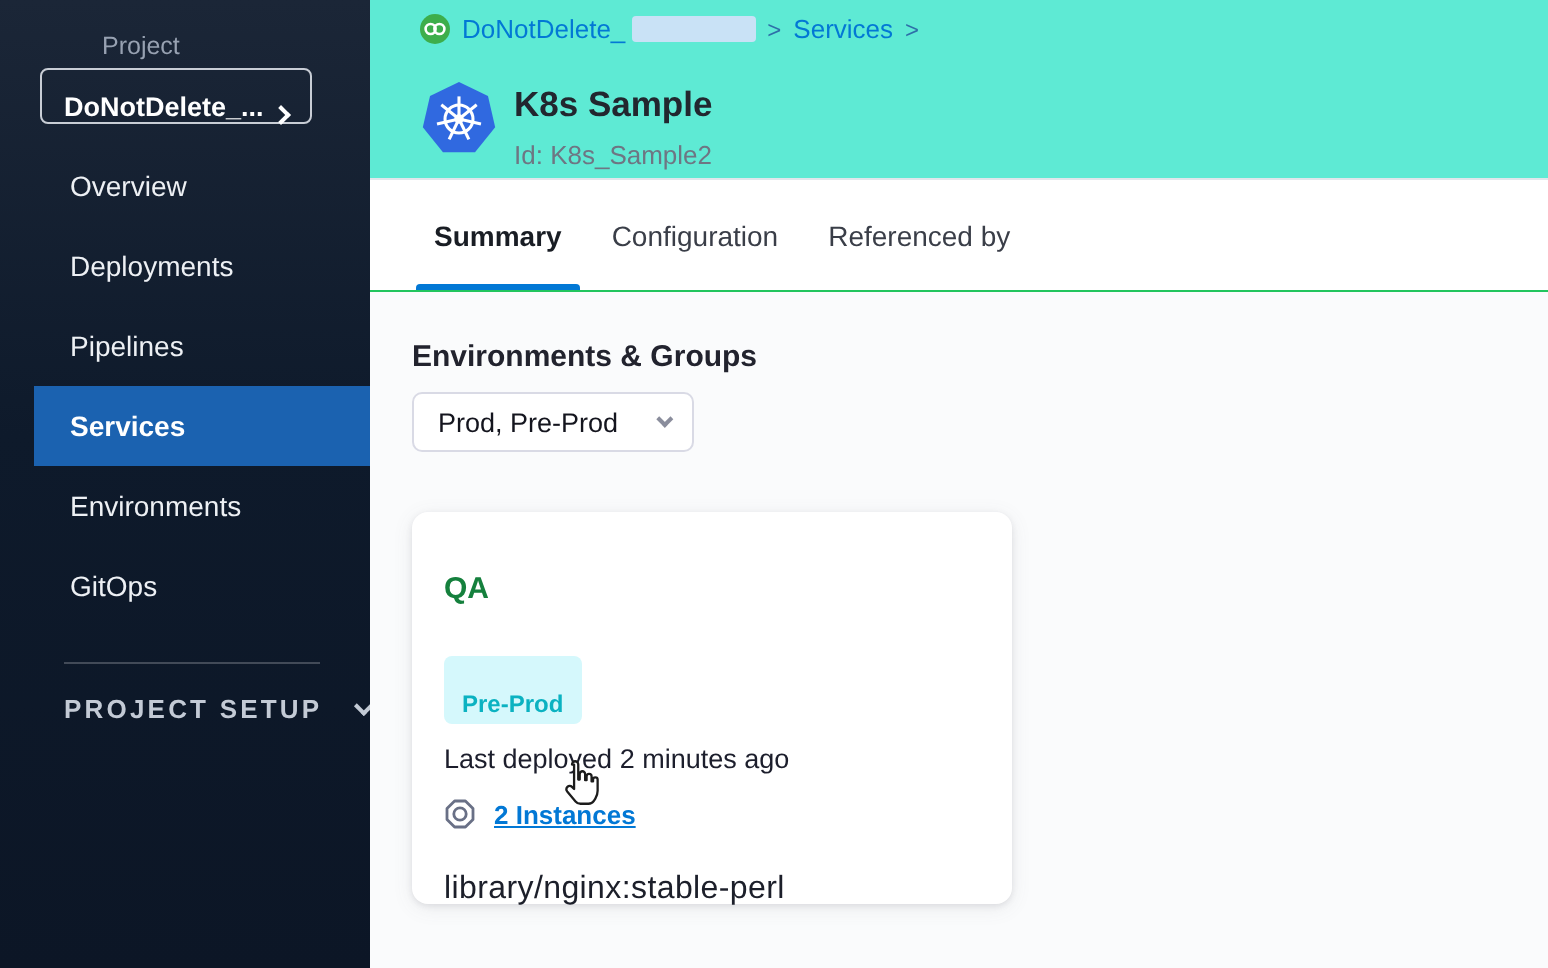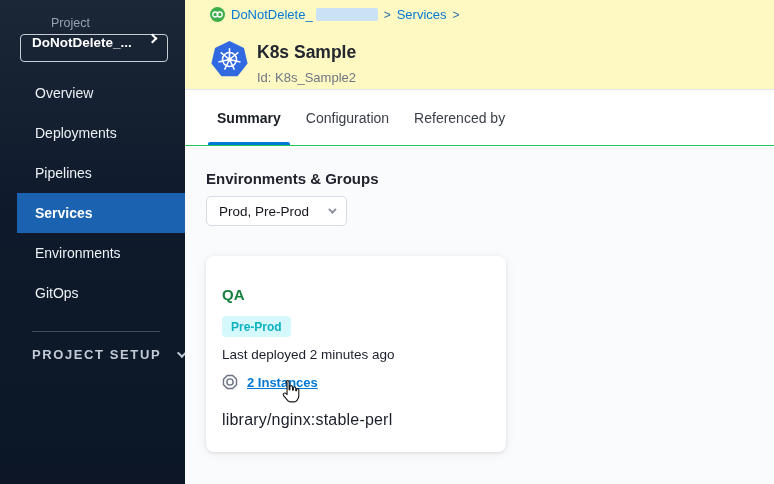--- a/index.html
+++ b/index.html
@@ -4,41 +4,41 @@
 <style>
   * { box-sizing: border-box; margin: 0; padding: 0; }
   html,body { background:#e9ecef; }
   body { font-family: "Liberation Sans", sans-serif; }
   .app { position:relative; width:774px; height:484px; background:#FAFBFC; overflow:hidden; }
 
   
   .sidebar { position:absolute; left:0; top:0; width:185px; height:484px;
     background:linear-gradient(180deg,#1B2637 0%, #0E1A2B 45%, #0C1626 100%); }
   .project-label { position:absolute; left:20px; top:16px; font-size:12.5px; color:#97A1B1;margin-left:31px; }
-  .project-selector { position:absolute; left:20px; top:34px; width:148px; height:28px;
+  .project-selector { position:absolute; left:20px; top:34px; width:136px; height:28px;
     border:1px solid #C8CDD5; border-radius:4px; background:transparent; color:#FFFFFF;
-    font-weight:700; font-size:13.5px; display:flex; align-items:flex-start;
+    font-weight:700; font-size:13.5px; display:flex; align-items:flex-end;
     justify-content:space-between; padding:0 11px; cursor:pointer; font-family:inherit; }
   .chev { display:inline-block; width:7px; height:7px; border-right:2px solid; border-bottom:2px solid; }
   .chev-right { transform:rotate(-45deg); }
   .chev-down { transform:rotate(45deg) translateY(-2px); }
   .nav { position:absolute; left:0; top:73px; right:0; }
   .nav-item { height:40px; display:flex; align-items:center; padding-left:35px;
     font-size:14px; color:#EDF0F4; cursor:pointer; }
   .nav-item.active { background:#1B62B0; margin-left:17px; padding-left:18px; font-weight:700; color:#fff; }
   .side-divider { position:absolute; left:32px; top:331px; width:128px; height:1px;
     background:rgba(255,255,255,.22); }
   .project-setup { position:absolute; left:32px; top:347px; display:flex; align-items:center;
     gap:16px; background:none; border:none; color:#C3CAD5; font-size:13px; font-weight:700;
     letter-spacing:1.6px; cursor:pointer; font-family:inherit;text-align:center; }
   .project-setup .chev { color:#C3CAD5; }
 
   
   .main { position:absolute; left:185px; top:0; width:589px; height:484px; }
-  .page-header { position:relative; height:90px; background:#fef9c3; border-bottom:1px solid #E0E7EC; }
+  .page-header { position:relative; height:90px; background:#5eead4; border-bottom:1px solid #E0E7EC; }
   .breadcrumb { position:absolute; left:25px; top:7px; display:flex; align-items:center;
     gap:6px; font-size:13px; }
   .crumb-link { color:#0278D5; text-decoration:none; cursor:pointer; }
   .crumb-sep { color:#2E6FA8; font-size:12px; }
   .redaction { width:62px; height:13px; background:#C9E2F6; border-radius:2px; margin-left:-3px; }
   .title-row { position:absolute; left:26px; top:41px; display:flex; gap:9px; }
   .k8s-icon { width:37px; height:37px; flex:0 0 auto; }
   .page-title { font-size:17.5px; font-weight:700; color:#22272F; line-height:1.2; padding-top:1px; }
   .page-id { font-size:13px; color:#6E7683; margin-top:7px; }
 
@@ -54,22 +54,22 @@
   .section-title { font-size:15px; font-weight:700; color:#22232E; }
   .env-filter { margin-top:9px; width:141px; height:30px; background:#fff;
     border:1px solid #D9DAE5; border-radius:5px; display:flex; align-items:center;
     justify-content:space-between; padding:0 12px; font-size:13.5px; color:#14151E;
     cursor:pointer; font-family:inherit; }
   .env-filter .chev { color:#8A8D9C; width:6px; height:6px; }
 
   .card { margin-top:30px; width:300px; height:196px; background:#FFFFFF; border-radius:8px;
     box-shadow:0 1px 3px rgba(40,41,61,.10), 0 2px 10px rgba(96,97,112,.10); padding:0 16px; }
   .env-name { padding-top:30px; font-size:15px; font-weight:700; color:#15803d; }
-  .badge { display:inline-block; margin-top:13px; background:#D5F8FC; color:#0BB2C1;
-    font-size:12px; font-weight:700; padding:4px 9px 3px; border-radius:4px; }
+  .badge { display:inline-block; margin-top:25px; background:#D5F8FC; color:#0BB2C1;
+    font-size:12px; font-weight:700; padding:17px 9px 3px; border-radius:4px; }
   .deploy-text { margin-top:10px; font-size:13.5px; color:#1C1E2C; }
   .instances-row { margin-top:12px; display:flex; align-items:center; gap:9px; }
   .instances-link { color:#0278D5; font-size:13px; font-weight:600; text-decoration:underline; cursor:pointer; }
   .artifact { margin-top:21px; font-size:16px; color:#1C1F2A; letter-spacing:.2px; }
 
   .cursor { position:absolute; left:276px; top:380px; width:25px; height:25px; pointer-events:none; }
 </style>
 </head>
 <body>
 

